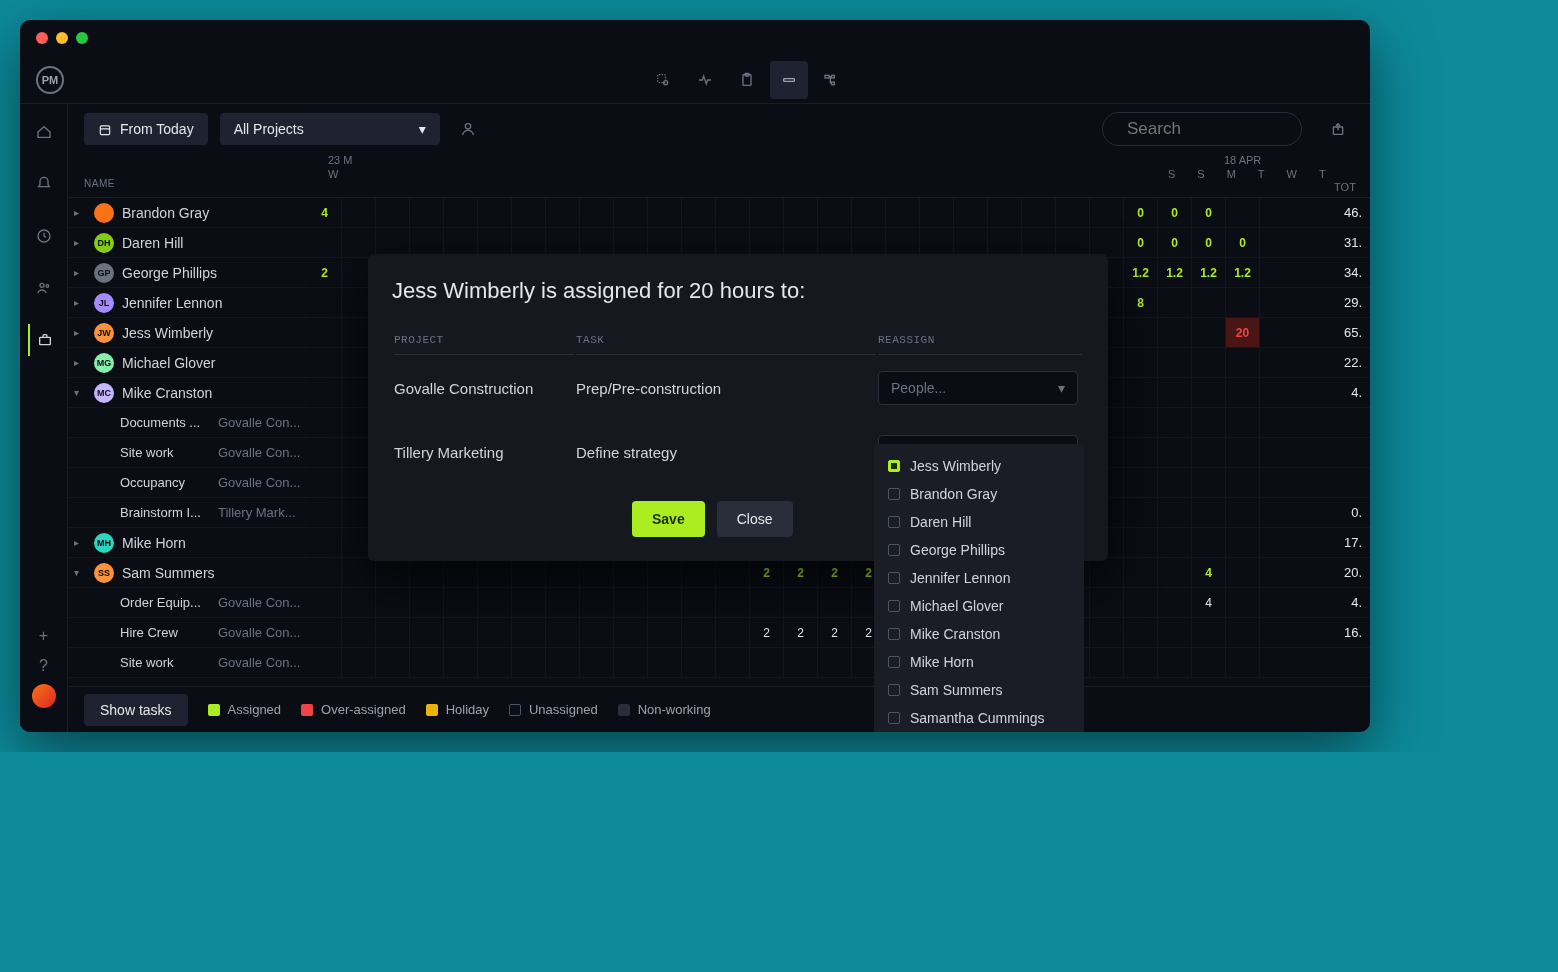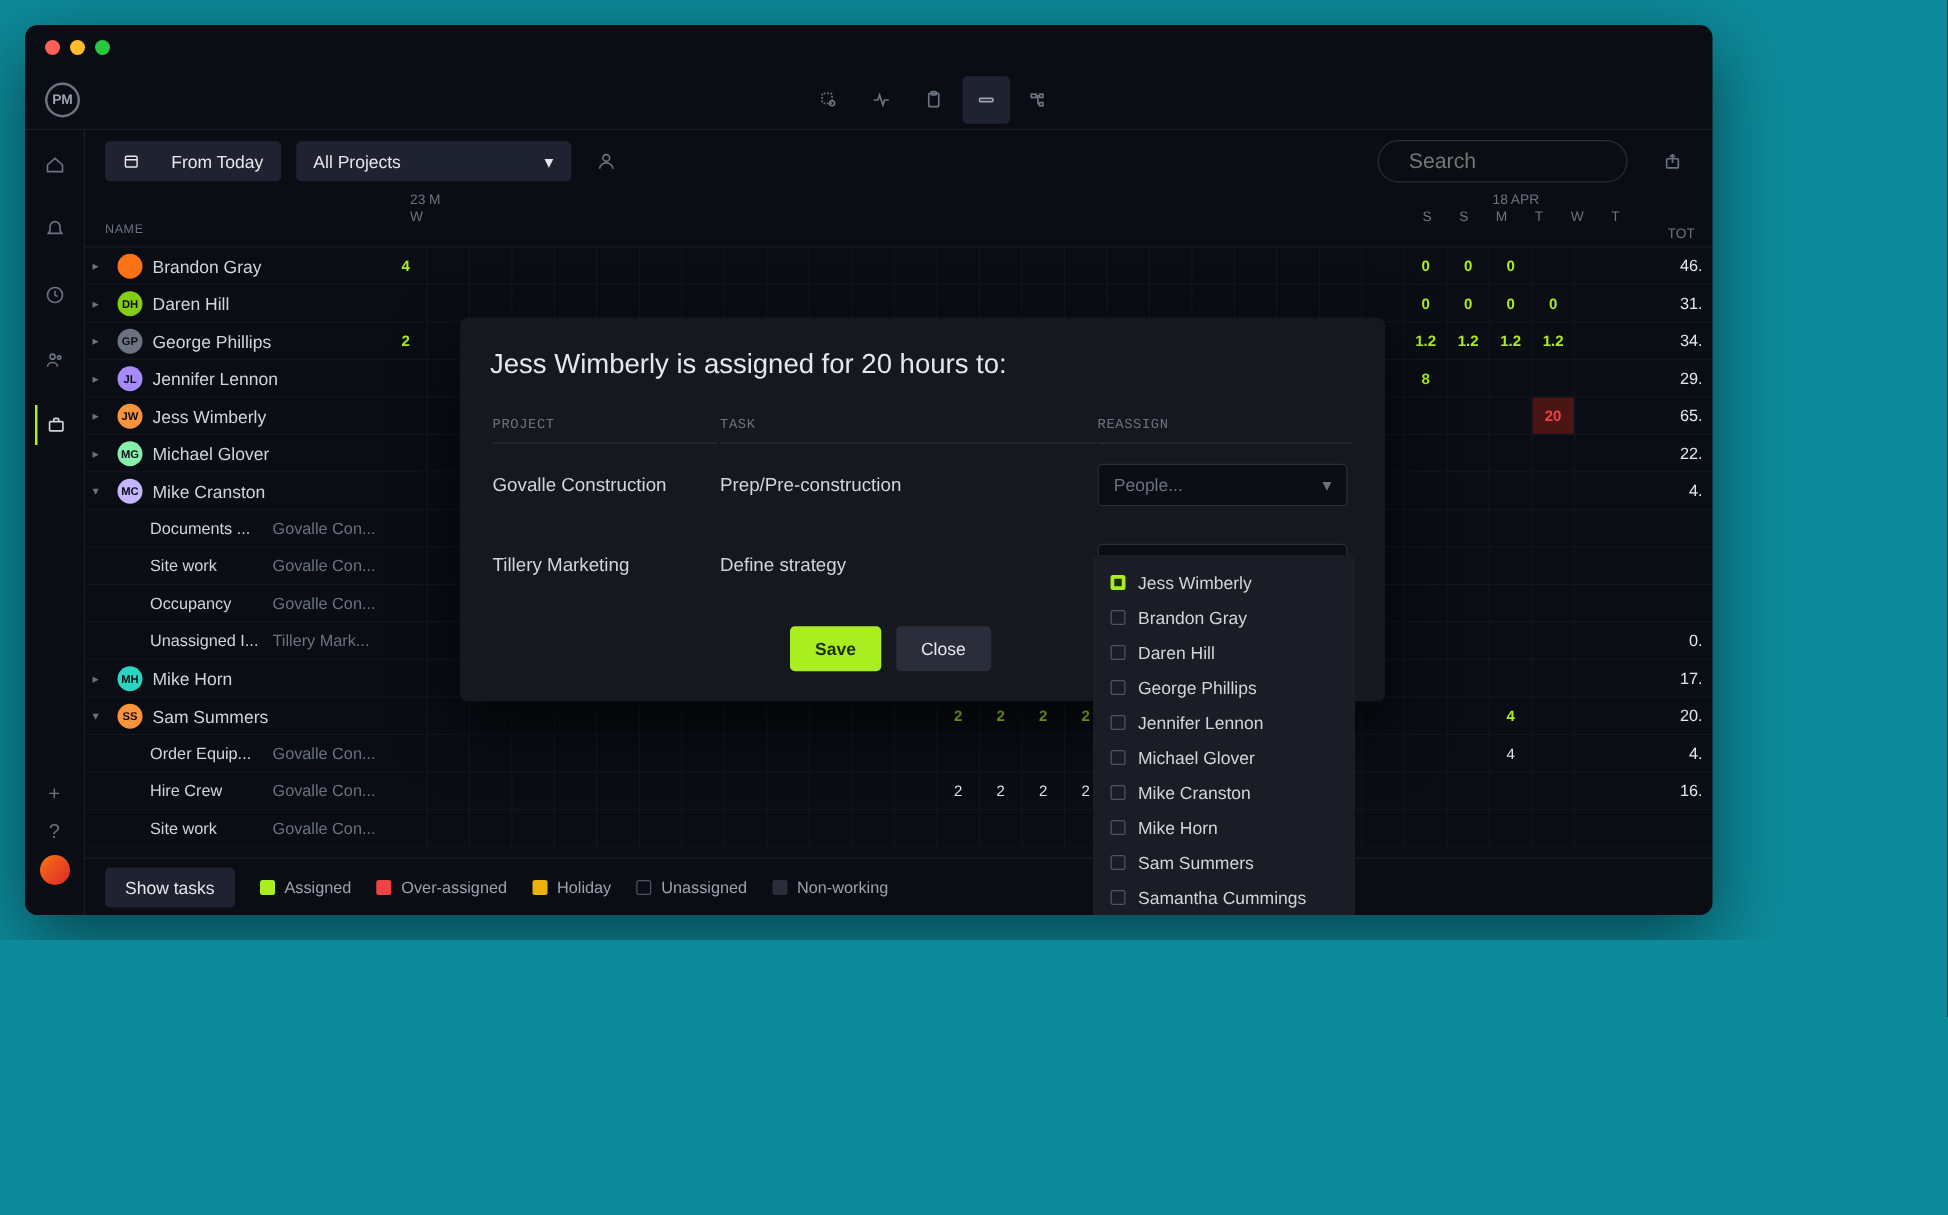--- a/index.html
+++ b/index.html
@@ -15,21 +15,21 @@
 .top-icons { display: flex; gap: 4px; margin-left: 580px; }
 .top-icon { width: 38px; height: 38px; display: flex; align-items: center; justify-content: center; color: #6b7280; cursor: pointer; border-radius: 4px; }
 .top-icon.active { background: #1f2230; color: #9ca3af; }
 .main-area { display: flex; height: calc(100% - 84px); }
 .sidebar { width: 48px; background: #0a0d14; border-right: 1px solid #1a1d26; display: flex; flex-direction: column; align-items: center; padding-top: 12px; gap: 20px; position: relative; }
 .sidebar-icon { width: 32px; height: 32px; display: flex; align-items: center; justify-content: center; color: #6b7280; cursor: pointer; }
 .sidebar-icon.active { color: #d1d5db; border-left: 2px solid #aaee22; }
 .sidebar-avatar { width: 24px; height: 24px; border-radius: 50%; background: linear-gradient(135deg,#f97316,#dc2626); position: absolute; bottom: 24px; }
 .content { flex: 1; display: flex; flex-direction: column; overflow: hidden; position: relative; }
 .toolbar { height: 50px; display: flex; align-items: center; padding: 0 16px; gap: 12px; }
-.btn { padding: 8px 14px; background: #1f2230; color: #e5e7eb; border-radius: 4px; display: flex; align-items: center; gap: 25px; cursor: pointer; font-size: 14px; }
+.btn { padding: 8px 14px; background: #1f2230; color: #e5e7eb; border-radius: 4px; display: flex; align-items: flex-end; gap: 8px; cursor: pointer; font-size: 14px; }
 .btn .cal-icon { width: 14px; height: 14px; }
 .dropdown-btn { min-width: 220px; justify-content: space-between; }
 .user-icon-btn { width: 32px; height: 32px; display: flex; align-items: center; justify-content: center; color: #6b7280; }
 .search-box { margin-left: auto; display: flex; align-items: center; gap: 8px; padding: 6px 16px; border: 1px solid #2a2d3a; border-radius: 20px; width: 200px; color: #6b7280; }
 .search-input { background: transparent; border: none; color: #d946ef; font-size: 17px; outline: none; flex: 1; }
 .share-icon { width: 32px; height: 32px; display: flex; align-items: center; justify-content: center; color: #6b7280; margin-left: 8px; }
 .grid-area { flex: 1; overflow: hidden; position: relative; }
 .grid-header { display: flex; height: 44px; border-bottom: 1px solid #1a1d26; }
 .name-col { width: 240px; padding: 8px 16px; color: #6b7280; font-size: 10px; letter-spacing: 0.5px; display: flex; align-items: flex-end; }
 .date-headers { flex: 1; display: flex; position: relative; color: #6b7280; font-size: 11px; }
@@ -193,21 +193,21 @@
       <div class="grid-area">
         <div class="grid-header">
           <div class="name-col">NAME</div>
           <div class="date-headers">
             <div class="date-group" style="left:20px">
               <div class="month">23 M</div>
               <div class="days">
                   <span>W</span>
                 </div>
             </div>
-            <div class="date-group" style="left:830px">
+            <div class="date-group" style="left:860px">
               <div class="month" style="margin-left:56px">18 APR</div>
               <div class="days" id="dg2">
                   <span>S</span>
                   <span>S</span>
                   <span>M</span>
                   <span>T</span>
                   <span>W</span>
                   <span>T</span>
                 </div>
             </div>
@@ -587,21 +587,21 @@
                 <div class="cell"></div>
                 <div class="cell"></div>
                 <div class="cell"></div>
                 <div class="cell"></div>
                 <div class="cell"></div>
               </div>
               <div class="tot-val"></div>
             </div>
             <div class="row task-row">
               <div class="row-name">
-                <span class="task-name">Unassigned I...</span>
+                <span class="task-name">Brainstorm I...</span>
                 <span class="task-proj">Tillery Mark...</span>
               </div>
               <div class="row-cells">
                 <div class="cell"></div>
                 <div class="cell"></div>
                 <div class="cell"></div>
                 <div class="cell"></div>
                 <div class="cell"></div>
                 <div class="cell"></div>
                 <div class="cell"></div>

